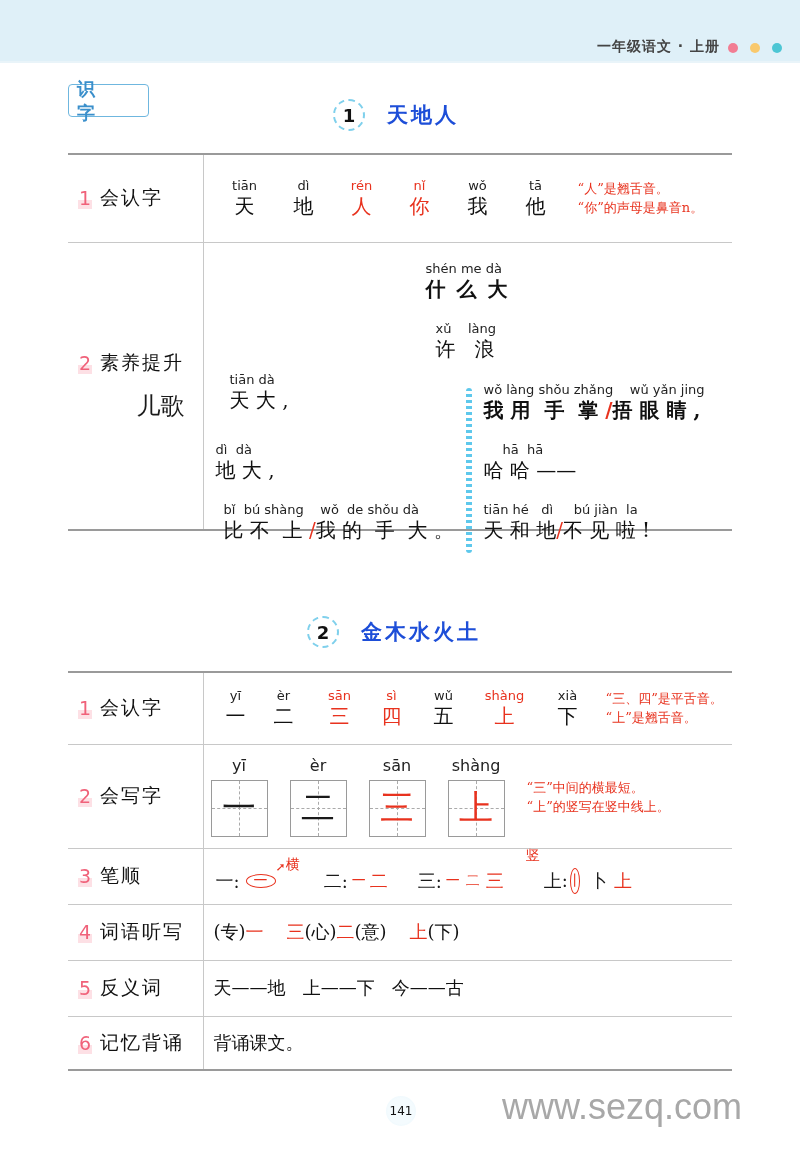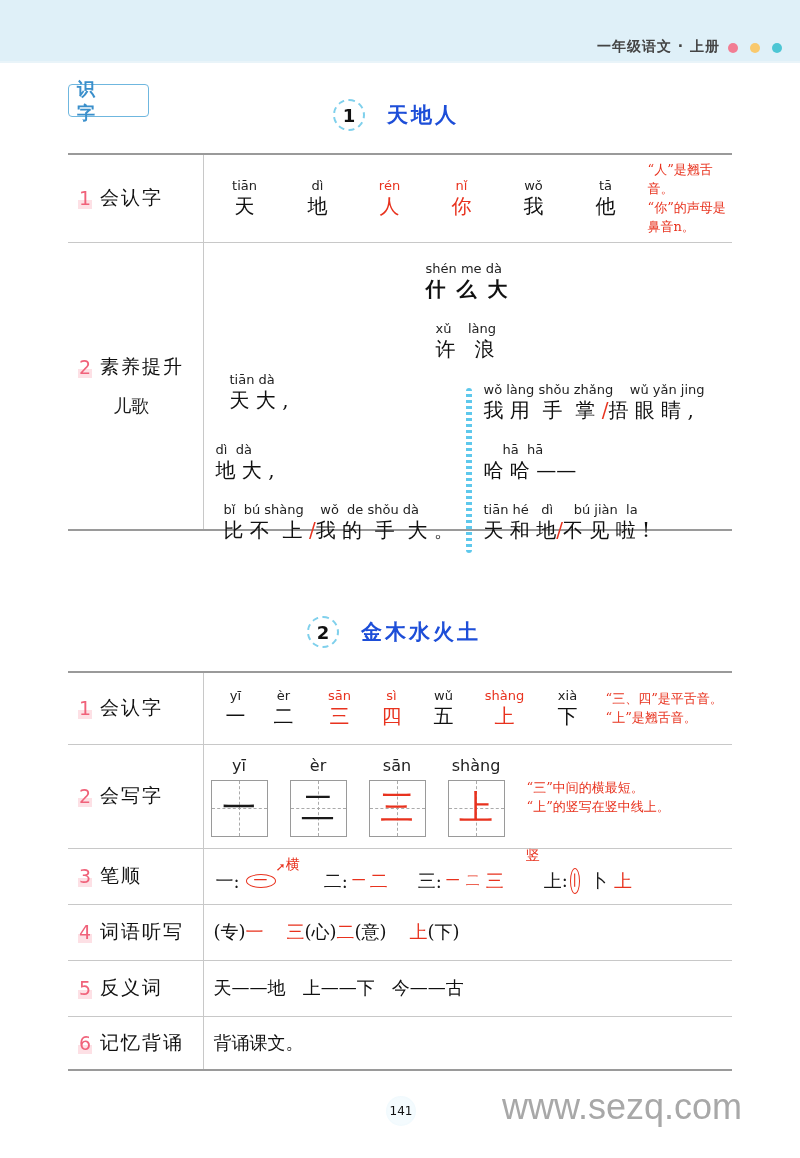--- a/index.html
+++ b/index.html
@@ -23,21 +23,21 @@
   .lesson-name { font-weight:bold; font-size:21px; letter-spacing:3px; color:#1d4ed8; }
 
   table.lesson { position:absolute; left:68px; width:664px; border-collapse:collapse; }
   table.lesson td { border-top:1.5px solid #c8c8c8; vertical-align:middle; }
   table.lesson tr:first-child td { border-top:2px solid #9a9a9a; }
   table.lesson tr:last-child td { border-bottom:2px solid #9a9a9a; }
   td.label { width:135px; border-right:1.5px solid #c8c8c8; padding-left:10px; }
   .label-line { display:flex; align-items:center; font-size:19px; }
   .num { color:#f0627a; font-size:19px; margin-right:8px; padding:0 1px; background:linear-gradient(transparent 58%, #fde0e5 58%); }
   .label-text { letter-spacing:2px; color:#111; }
-  .sub-label { font-size:18px; text-align:center; margin-top:14px; padding-right:18px; font-family:"DejaVu Serif", serif; }
+  .sub-label { font-size:24px; text-align:right; margin-top:14px; padding-right:18px; font-family:"DejaVu Serif", serif; }
 
   .py { font-size:13px; color:#222; line-height:16px; white-space:nowrap; }
   .hz { font-family:"DejaVu Serif", serif; font-size:20px; line-height:24px; color:#111; white-space:nowrap; }
   .red { color:#e8321e !important; }
   .note { font-family:"DejaVu Serif", serif; color:#e8321e; font-size:13px; line-height:19px; }
 
   .char-row { display:flex; align-items:flex-end; padding-left:12px; }
   .char-item { display:flex; flex-direction:column; align-items:center; }
 
   .poem-cell { position:relative; height:286px; }
@@ -79,21 +79,21 @@
   <tbody>
       <tr style="height:88px;">
     <td class="label">
       <div class="label-line">
         <span class="num">1</span>
         <span class="label-text">会认字</span>
       </div>
     </td>
     <td>
       <div style="display:flex; align-items:center;">
-        <div class="char-row" style="gap:16px;">
+        <div class="char-row" style="gap:2px;">
           <div class="char-item" style="width:58px;">
                 <div class="py">tiān</div>
                 <div class="hz">天</div>
               </div>
           <div class="char-item" style="width:56px;">
                 <div class="py">dì</div>
                 <div class="hz">地</div>
               </div>
           <div class="char-item" style="width:56px;">
                 <div class="py red">rén</div>
@@ -148,21 +148,21 @@
           <div class="py" style="white-space:pre;">dì  dà</div>
           <div class="hz" style="white-space:pre;">地 大 ,</div>
         </div>
         <div class="poem-line" style="left:20px; top:259px;">
           <div class="py" style="white-space:pre;">bǐ  bú shàng    wǒ  de shǒu dà</div>
           <div class="hz" style="white-space:pre;"><span>比 不  上 </span><span class="red">/</span><span>我 的  手  大 。</span></div>
         </div>
 
         <div class="poem-line" style="left:280px; top:139px;">
           <div class="py" style="white-space:pre;">wǒ làng shǒu zhǎng    wǔ yǎn jing</div>
-          <div class="hz" style="white-space:pre;"><span>我 用  手  掌 </span><span class="red">/</span><span>捂 眼 睛 ,</span></div>
+          <div class="hz" style="white-space:pre;font-weight:bold;"><span>我 用  手  掌 </span><span class="red">/</span><span>捂 眼 睛 ,</span></div>
         </div>
         <div class="poem-line" style="left:280px; top:199px;">
           <div class="py" style="white-space:pre;margin-left:19px;">hā  hā</div>
           <div class="hz" style="white-space:pre;">哈 哈 ——</div>
         </div>
         <div class="poem-line" style="left:280px; top:259px;">
           <div class="py" style="white-space:pre;">tiān hé   dì     bú jiàn  la</div>
           <div class="hz" style="white-space:pre;"><span>天 和 地</span><span class="red">/</span><span>不 见 啦 !</span></div>
         </div>
       </div>

